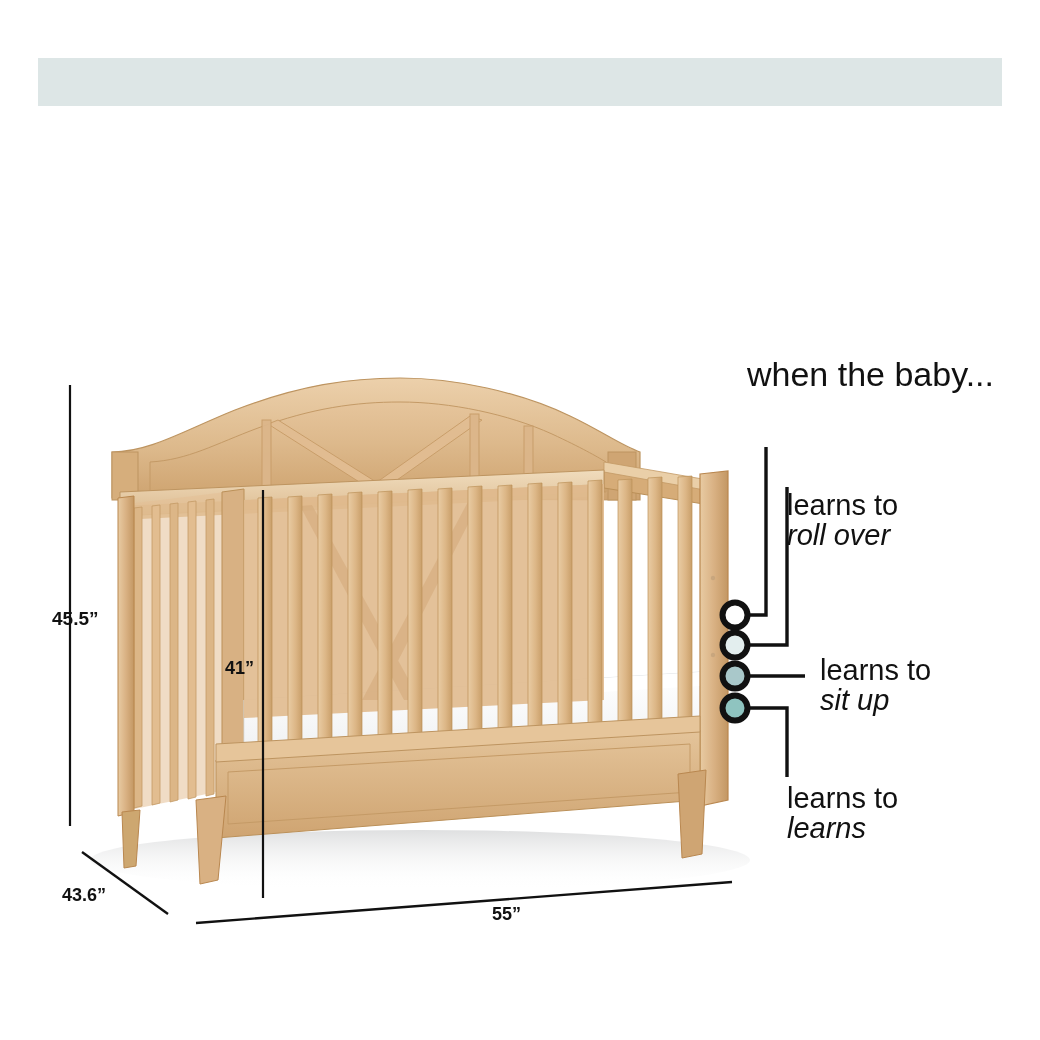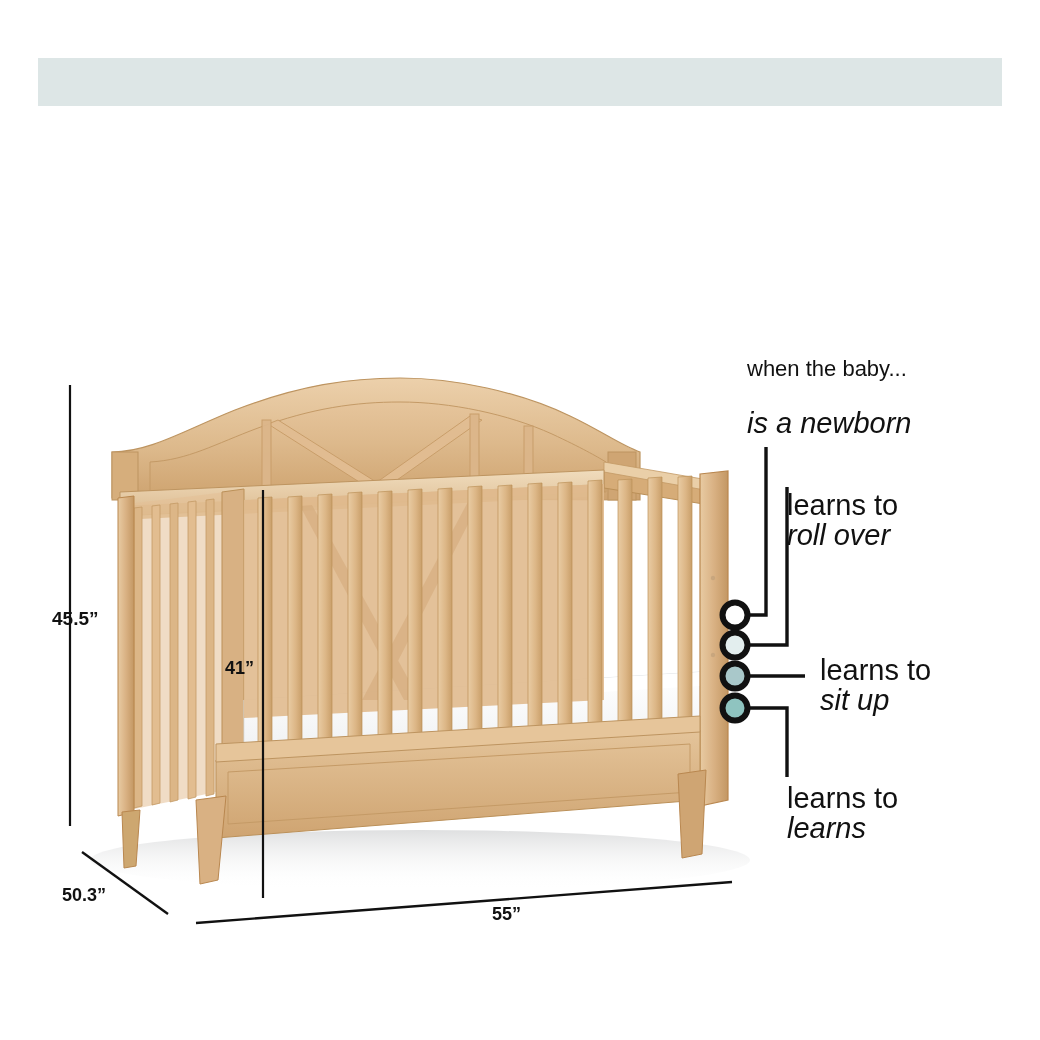--- a/index.html
+++ b/index.html
@@ -38,21 +38,21 @@
     font-weight:400;
     color:#111111;
     white-space:nowrap;
   }
 
   
   .ann{position:absolute;color:#111111;line-height:1.05;white-space:nowrap;}
   .ann .reg{font-weight:400;font-style:normal;}
   .ann .ital{font-weight:400;font-style:italic;}
 
-  .ann-head{ left:747px; top:357px; font-size:22px;text-align:right; }
+  .ann-head{ left:747px; top:357px; font-size:34px;text-align:right; }
   .ann-newborn{ left:747px; top:408px; font-size:29px; }
   .ann-roll{ left:787px; top:490px; font-size:29px; text-align:left;}
   .ann-sit{  left:820px; top:655px; font-size:29px; }
   .ann-stand{left:787px; top:783px; font-size:29px; }
 
   
   .dim{position:absolute;font-weight:700;color:#111111;white-space:nowrap;}
   .dim-h   { left:16px;  top:608px; font-size:19px;margin-left:36px; }
   .dim-inner{left:225px; top:658px; font-size:18px; }
   .dim-d   { left:62px;  top:885px; font-size:18px; }
@@ -234,30 +234,27 @@
     <g>
       <circle cx="735" cy="615" r="12.5" fill="#ffffff" stroke="#111111" stroke-width="6"></circle>
       <circle cx="735" cy="645" r="12.5" fill="#e3eeee" stroke="#111111" stroke-width="6"></circle>
       <circle cx="735" cy="676" r="12.5" fill="#a9c8ca" stroke="#111111" stroke-width="6"></circle>
       <circle cx="735" cy="708" r="12.5" fill="#8fc4c0" stroke="#111111" stroke-width="6"></circle>
     </g>
   </svg>
 
   <div class="dim dim-h">45.5”</div>
   <div class="dim dim-inner">41”</div>
-  <div class="dim dim-d">50.3”</div>
+  <div class="dim dim-d">43.6”</div>
   <div class="dim dim-w">55”</div>
 
   <div class="ann ann-head">
     <span class="reg">when the baby...</span>
   </div>
 
-  <div class="ann ann-newborn">
-    <span class="ital">is a newborn</span>
-  </div>
 
   <div class="ann ann-roll">
     <div class="reg">learns to</div>
     <div class="ital">roll over</div>
   </div>
 
   <div class="ann ann-sit">
     <div class="reg">learns to</div>
     <div class="ital">sit up</div>
   </div>

